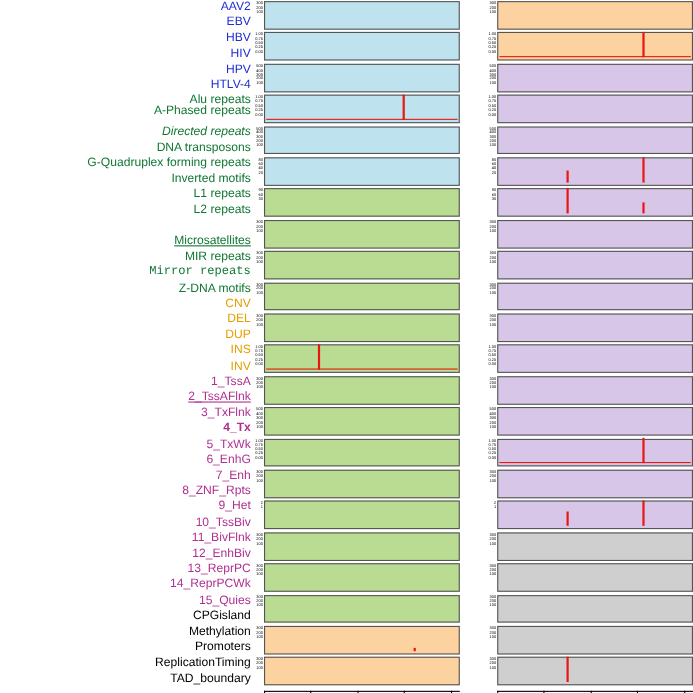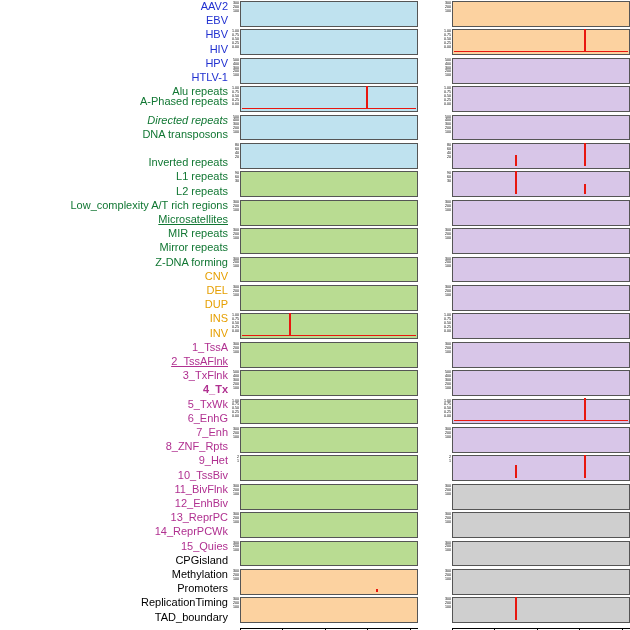--- a/index.html
+++ b/index.html
@@ -58,33 +58,33 @@
 </head>
 <body>
 
 <div id="wrap">
   <div class="labels">
       <div class="lab" style="top: 1px; color: rgb(32, 48, 208);">AAV2</div>
       <div class="lab" style="top: 15.2px; color: rgb(32, 48, 208);">EBV</div>
       <div class="lab" style="top: 29.4px; color: rgb(32, 48, 208);">HBV</div>
       <div class="lab" style="top: 43.6px; color: rgb(32, 48, 208);">HIV</div>
       <div class="lab" style="top: 57.8px; color: rgb(32, 48, 208);">HPV</div>
-      <div class="lab" style="top: 72px; color: rgb(32, 48, 208);">HTLV-1</div>
+      <div class="lab" style="top: 72px; color: rgb(32, 48, 208);">HTLV-4</div>
       <div class="lab" style="top: 86.2px; color: rgb(17, 119, 51);">Alu repeats</div>
       <div class="lab" style="top: 96px; color: rgb(17, 119, 51);">A-Phased repeats</div>
       <div class="lab" style="top: 114.6px; color: rgb(17, 119, 51); font-style: italic;">Directed repeats</div>
       <div class="lab" style="top: 128.8px; color: rgb(17, 119, 51);">DNA transposons</div>
-      <div class="lab" style="top: 157.2px; color: rgb(17, 119, 51);">Inverted repeats</div>
+      <div class="lab" style="top: 143px; color: rgb(17, 119, 51);">G-Quadruplex forming repeats</div>
+      <div class="lab" style="top: 157.2px; color: rgb(17, 119, 51);">Inverted motifs</div>
       <div class="lab" style="top: 171.4px; color: rgb(17, 119, 51);">L1 repeats</div>
       <div class="lab" style="top: 185.6px; color: rgb(17, 119, 51);">L2 repeats</div>
-      <div class="lab" style="top: 199.8px; color: rgb(17, 119, 51);">Low_complexity A/T rich regions</div>
       <div class="lab" style="top: 214px; color: rgb(17, 119, 51); text-decoration: underline;">Microsatellites</div>
       <div class="lab" style="top: 228.2px; color: rgb(17, 119, 51);">MIR repeats</div>
-      <div class="lab" style="top: 242.4px; color: rgb(17, 119, 51);">Mirror repeats</div>
-      <div class="lab" style="top: 256.6px; color: rgb(17, 119, 51);">Z-DNA forming</div>
+      <div class="lab" style="top: 242.4px; color: rgb(17, 119, 51); font-family: Liberation Mono, monospace;">Mirror repeats</div>
+      <div class="lab" style="top: 256.6px; color: rgb(17, 119, 51);">Z-DNA motifs</div>
       <div class="lab" style="top: 270.8px; color: rgb(230, 159, 0);">CNV</div>
       <div class="lab" style="top: 285px; color: rgb(230, 159, 0);">DEL</div>
       <div class="lab" style="top: 299.2px; color: rgb(230, 159, 0);">DUP</div>
       <div class="lab" style="top: 313.4px; color: rgb(230, 159, 0);">INS</div>
       <div class="lab" style="top: 327.6px; color: rgb(230, 159, 0);">INV</div>
       <div class="lab" style="top: 341.8px; color: rgb(176, 48, 144);">1_TssA</div>
       <div class="lab" style="top: 356px; color: rgb(176, 48, 144); text-decoration: underline;">2_TssAFlnk</div>
       <div class="lab" style="top: 370.2px; color: rgb(176, 48, 144);">3_TxFlnk</div>
       <div class="lab" style="top: 384.4px; color: rgb(176, 48, 144); font-weight: bold;">4_Tx</div>
       <div class="lab" style="top: 398.6px; color: rgb(176, 48, 144);">5_TxWk</div>

